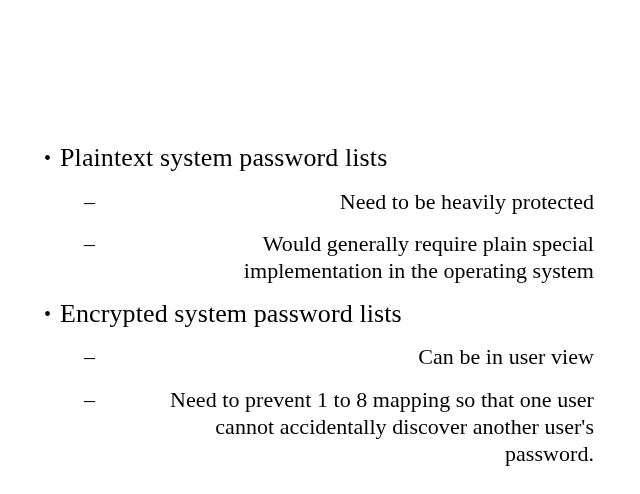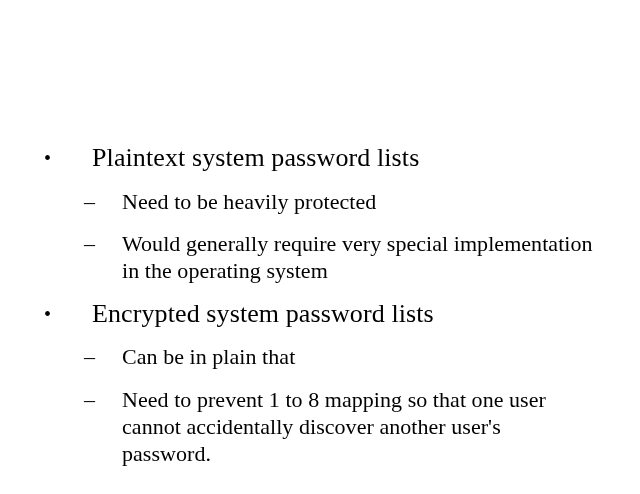--- a/index.html
+++ b/index.html
@@ -39,21 +39,21 @@
     position: absolute;
     left: 0px;
     top: 0px;
     width: 26px;
     font-size: 20px;
     line-height: 30px;
     text-align: left;
   }
   .bullet-l1 .text {
     display: block;
-    margin-left: 48px;
+    margin-left: 16px;
   }
 
   .bullet-l2 {
     position: absolute;
     left: 84px;
     width: 510px;
     font-size: 22px;
     line-height: 27px;
     letter-spacing: 0.05px;
   }
@@ -62,51 +62,52 @@
     left: 0px;
     top: 0px;
     width: 20px;
     font-size: 22px;
     line-height: 27px;
     text-align: left;
   }
   .bullet-l2 .text {
     display: block;
     margin-left: 38px;
+    text-align: right;
   }
 </style>
 </head>
 <body>
 
 <div id="slide">
   <div id="content">
 
     <div class="bullet-l1" style="top:143px;">
       <span class="marker">•</span>
       <span class="text">Plaintext system password lists</span>
     </div>
 
     <div class="bullet-l2" style="top:188px;">
       <span class="marker">–</span>
       <span class="text">Need to be heavily protected</span>
     </div>
 
     <div class="bullet-l2" style="top:230px;">
       <span class="marker">–</span>
-      <span class="text">Would generally require very special implementation in the operating system</span>
+      <span class="text">Would generally require plain special implementation in the operating system</span>
     </div>
 
     <div class="bullet-l1" style="top:299px;">
       <span class="marker">•</span>
       <span class="text">Encrypted system password lists</span>
     </div>
 
     <div class="bullet-l2" style="top:343px;">
       <span class="marker">–</span>
-      <span class="text">Can be in plain that</span>
+      <span class="text">Can be in user view</span>
     </div>
 
     <div class="bullet-l2" style="top:386px;">
       <span class="marker">–</span>
       <span class="text">Need to prevent 1 to 8 mapping so that one user cannot accidentally discover another user's password.</span>
     </div>
 
   </div>
 </div>
 

